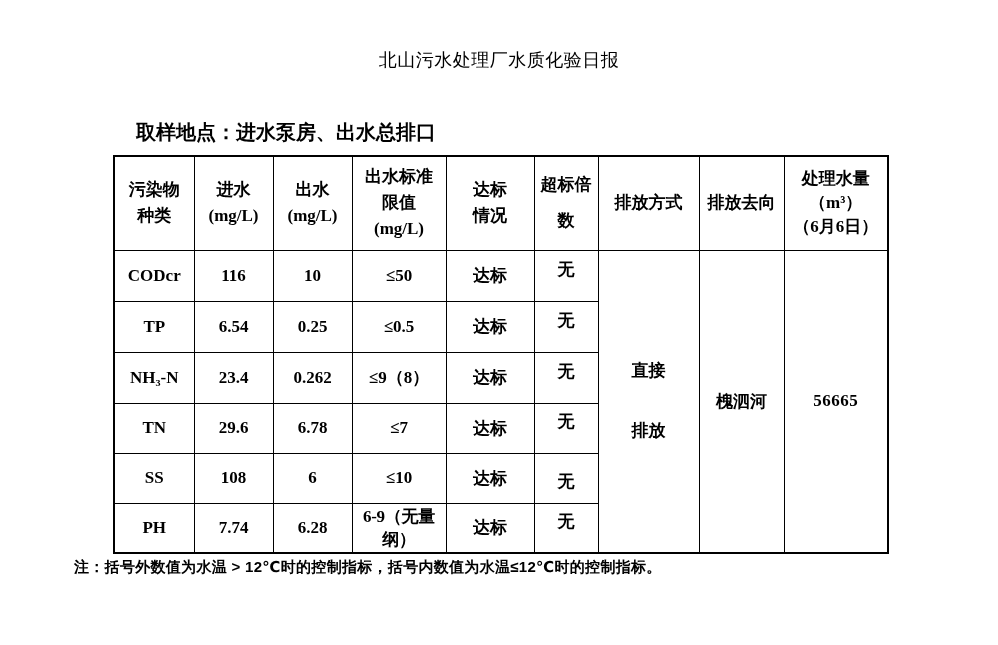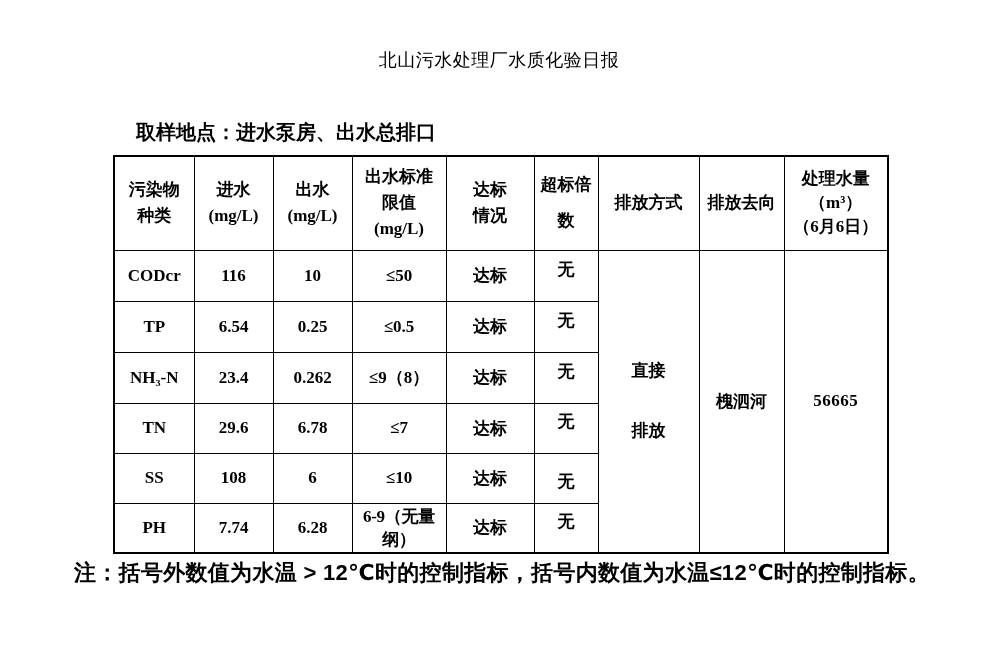--- a/index.html
+++ b/index.html
@@ -37,21 +37,21 @@
   td.status { font-size:15px; }
   td.exceed { font-size:17px; }
   td.exceed.lift { padding-bottom:13px; }
   td.exceed.drop { padding-top:7px; }
   td.mode { white-space:pre-line; line-height:60px; font-size:17px; }
   td.dest { padding-bottom:24px; font-size:17px;margin-left:34px; }
   td.volume { font-size:29px; padding-top:4px; letter-spacing:0.5px; }
   .footnote {
     position:absolute; left:74px; top:558px;
     font-family:"Liberation Sans","DejaVu Sans",sans-serif;
-    font-weight:700; font-size:22px; letter-spacing:0.3px;
+    font-weight:700; font-size:15px; letter-spacing:0.3px;
   }
 </style>
 </head>
 <body>
 
 <div class="page">
 
   <div class="title">北山污水处理厂水质化验日报</div>
 
   <div class="meta sampling">取样地点：进水泵房、出水总排口</div>

